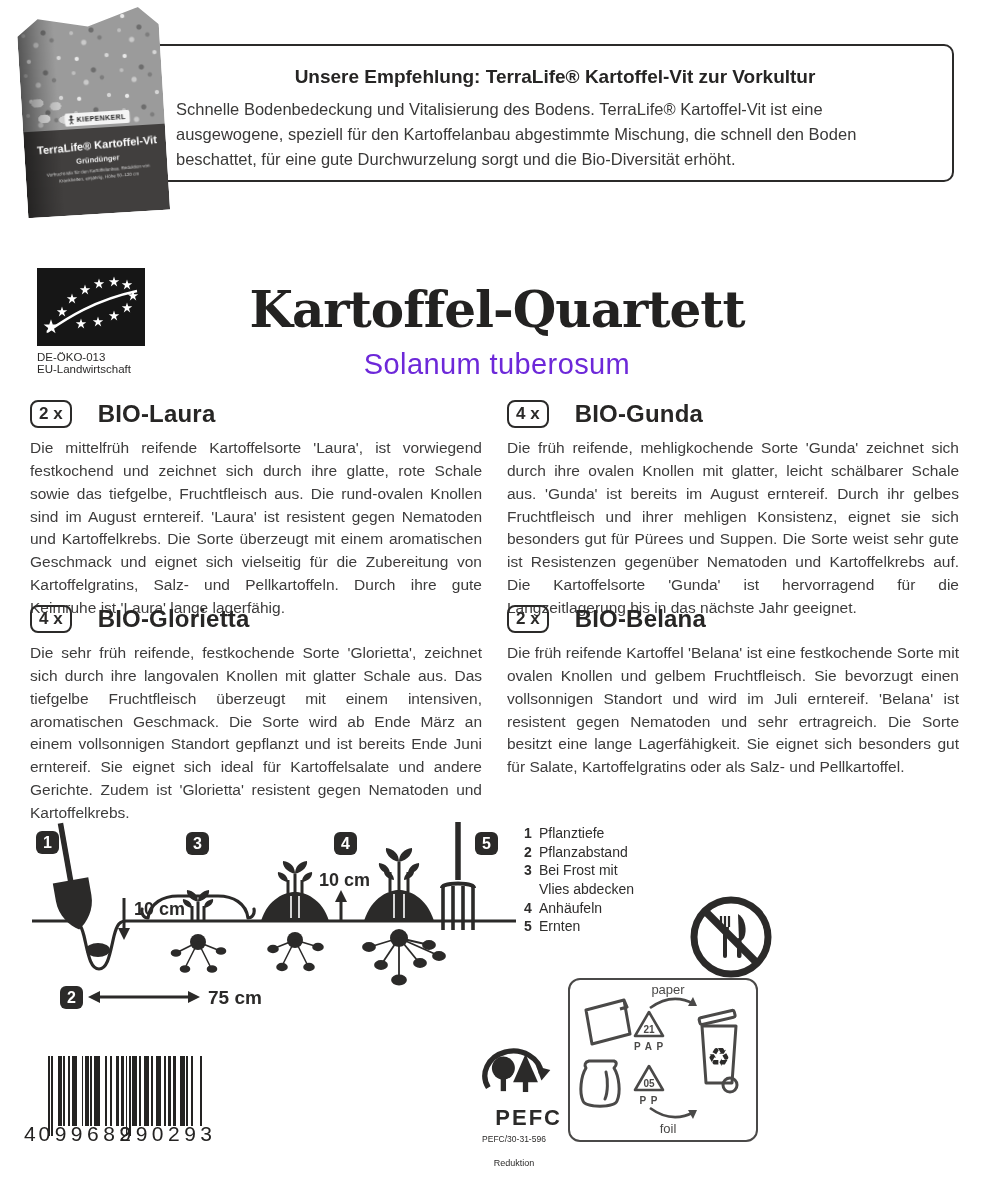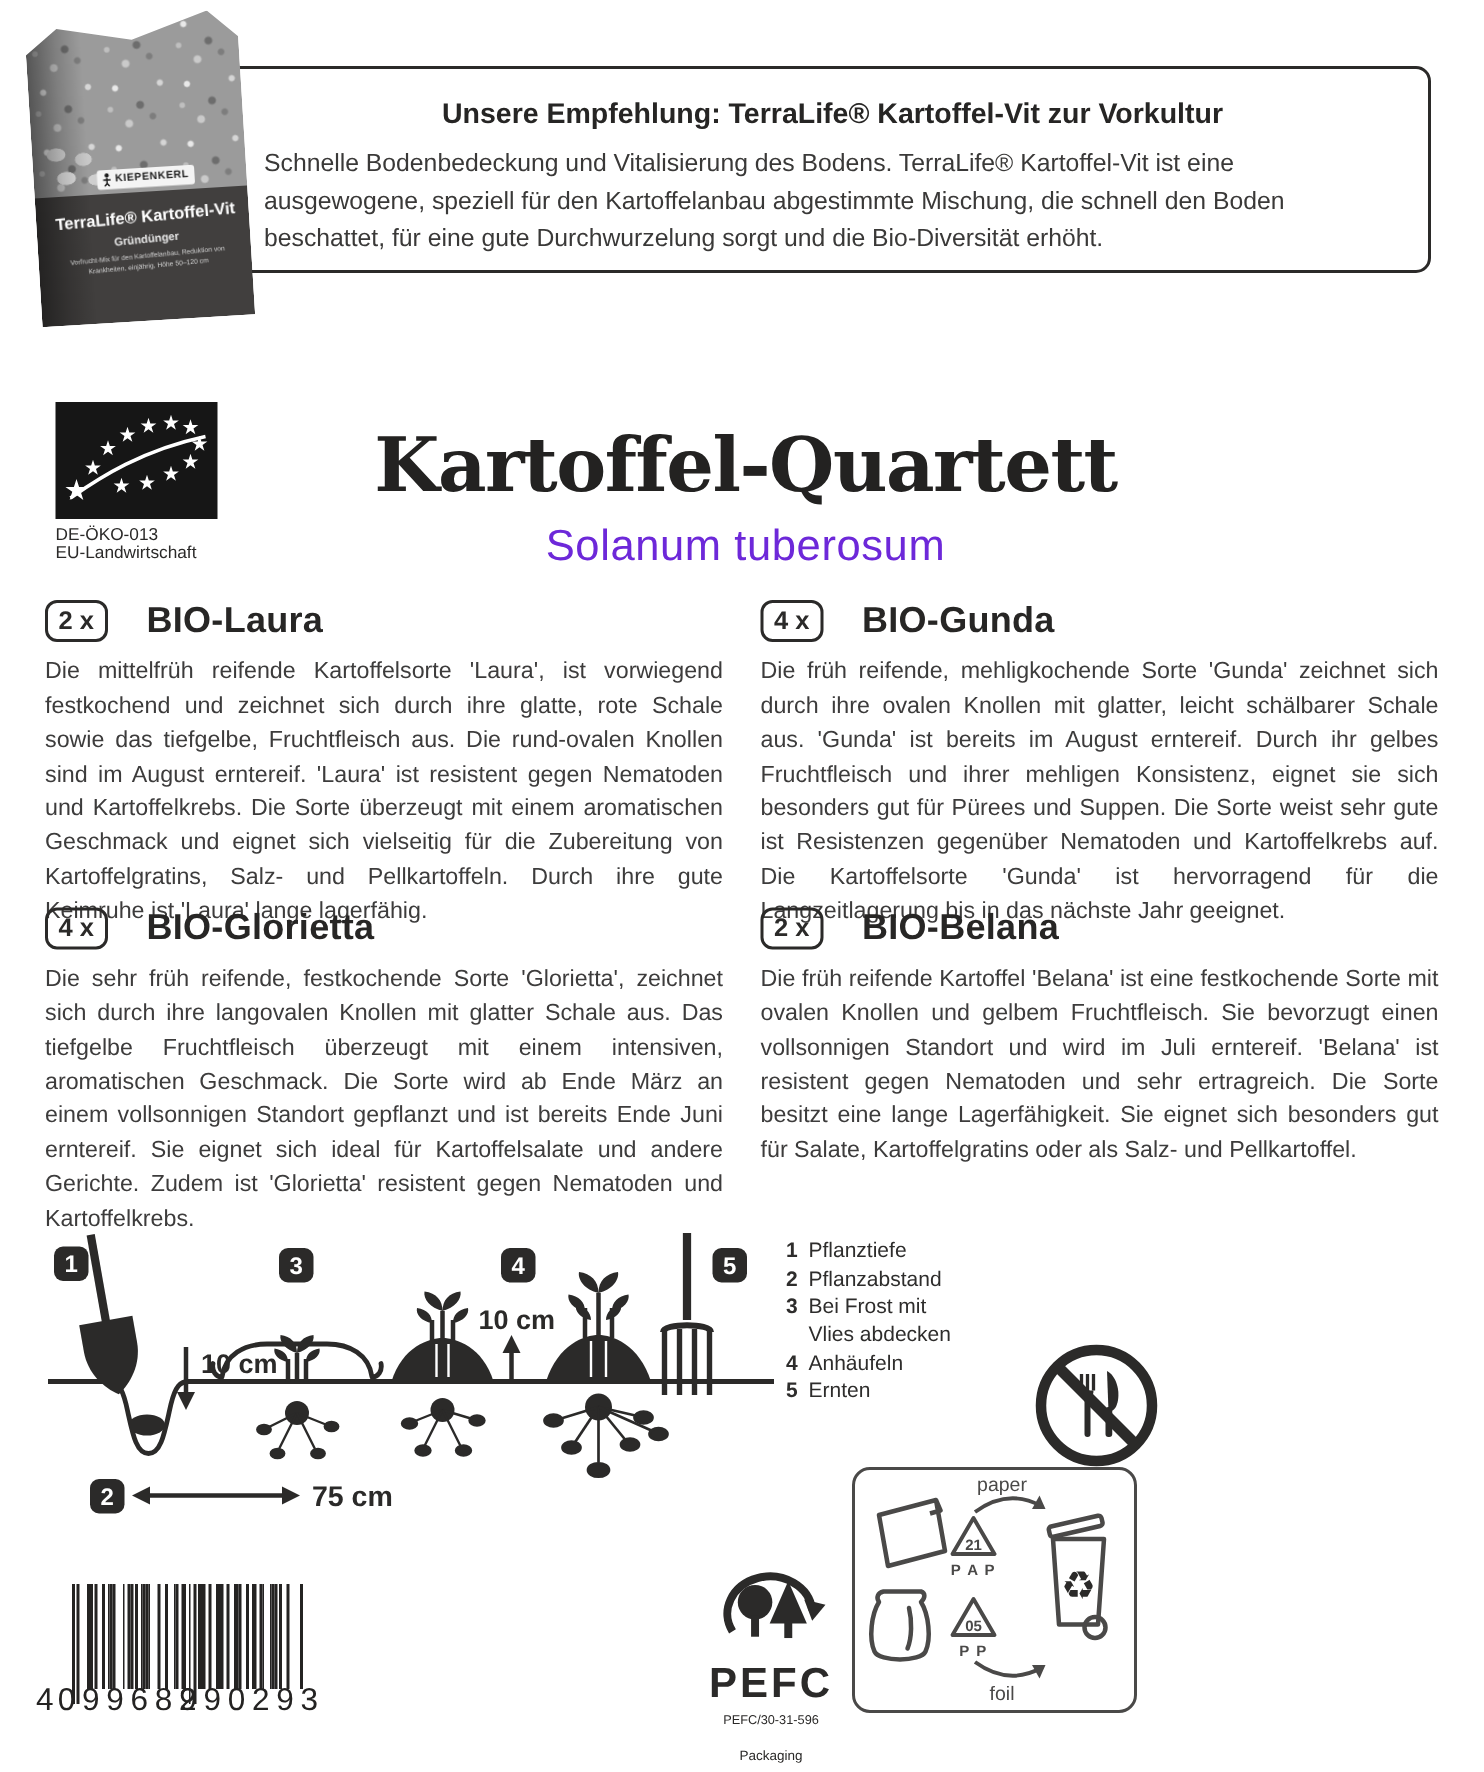--- a/index.html
+++ b/index.html
@@ -109,21 +109,21 @@
   .bc-mod.guard { height:80px; }
   .bc-num { position:absolute; top:62px; font-size:21px; color:#242322; letter-spacing:4.5px; font-weight:500; }
   .bc-first { left:-6px; top:66px; letter-spacing:0; }
   .bc-left  { left:57px;  transform:translateX(-50%); top:66px; }
   .bc-right { left:138px; transform:translateX(-50%); top:66px; }
 
   .address { position:absolute; left:218px; top:1058px; width:250px; font-size:14.5px; line-height:1.32; color:#373635; }
   .addr-company { font-weight:bold; font-size:15px; color:#2b2a29; }
 
   .pefc { position:absolute; left:466px; top:1038px; width:96px; text-align:center; color:#2b2a29; }
-  .pefc-name { font-size:28px; font-weight:bold; letter-spacing:2px; margin-top:1px; }
+  .pefc-name { font-size:22px; font-weight:bold; letter-spacing:2px; margin-top:1px;text-align:right; }
   .pefc-cert { font-size:8.5px; margin-top:3px; }
   .pefc-pack { font-size:9px; margin-top:14px; }
 
   .recycle-box {
     position:absolute; left:568px; top:978px; width:190px; height:164px;
     border:2.5px solid #4a4948; border-radius:12px;
   }
 </style>
 </head>
 <body>
@@ -382,21 +382,21 @@
     <svg width="80" height="62" viewBox="0 0 90 70">
       <path d="M16,56 A32,28 0 1 1 76,40" stroke="#2b2a29" stroke-width="6" fill="none"></path>
       <path d="M76,48 L70,32 L86,36 Z" fill="#2b2a29"></path>
       <circle cx="33" cy="34" r="13" fill="#2b2a29"></circle>
       <rect x="30" y="44" width="6" height="16" fill="#2b2a29"></rect>
       <path d="M58,18 L72,50 L44,50 Z" fill="#2b2a29"></path>
       <rect x="55" y="48" width="6" height="13" fill="#2b2a29"></rect>
     </svg>
     <div class="pefc-name">PEFC</div>
     <div class="pefc-cert">PEFC/30-31-596</div>
-    <div class="pefc-pack">Packaging</div>
+    <div class="pefc-pack">Reduktion</div>
   </div>
 
   <div class="recycle-box">
     <svg width="185" height="159" viewBox="0 0 185 159" font-family="Liberation Sans, sans-serif">
 
       <path d="M16,30 L54,20 L60,54 L22,64 Z M54,20 L57,27 L50,29" stroke="#4a4948" stroke-width="3" fill="none" stroke-linejoin="round"></path>
 
       <path d="M16,88 C11,96 9,112 13,121 C16,128 44,128 47,121 C51,112 49,96 44,88 C47,85 47,82 44,81 L19,81 C15,82 14,85 16,88 Z M36,92 C38,100 38,112 35,119" stroke="#4a4948" stroke-width="3" fill="none" stroke-linejoin="round" stroke-linecap="round"></path>
 
       <path d="M79,32 L93,56 L65,56 Z" stroke="#4a4948" stroke-width="2.6" fill="none" stroke-linejoin="round"></path>

